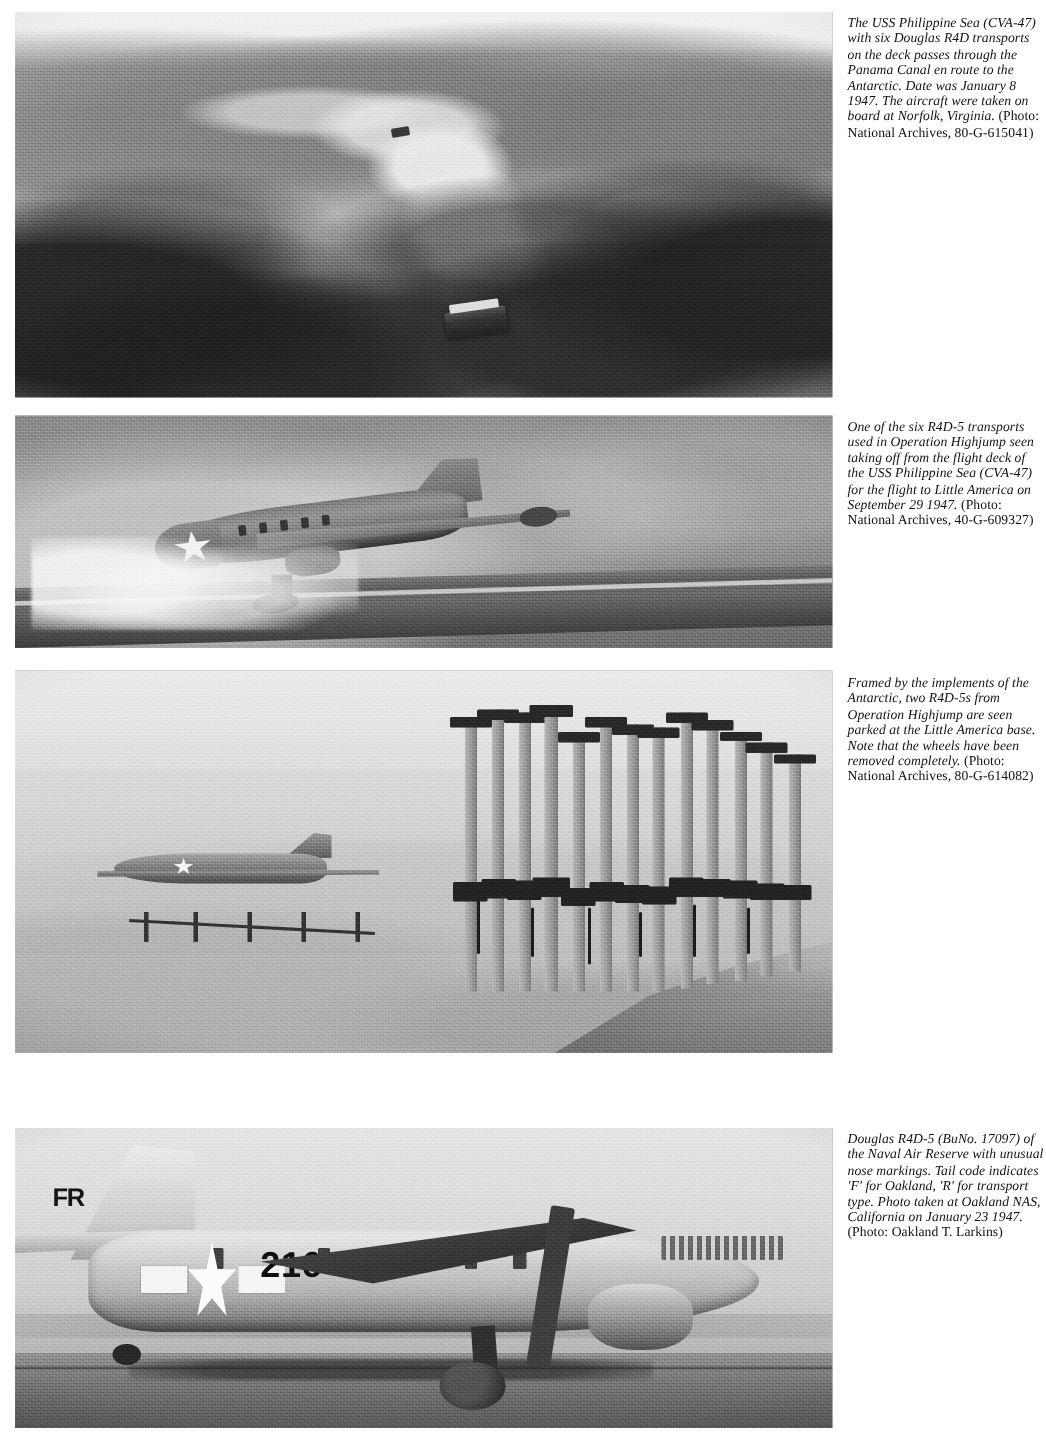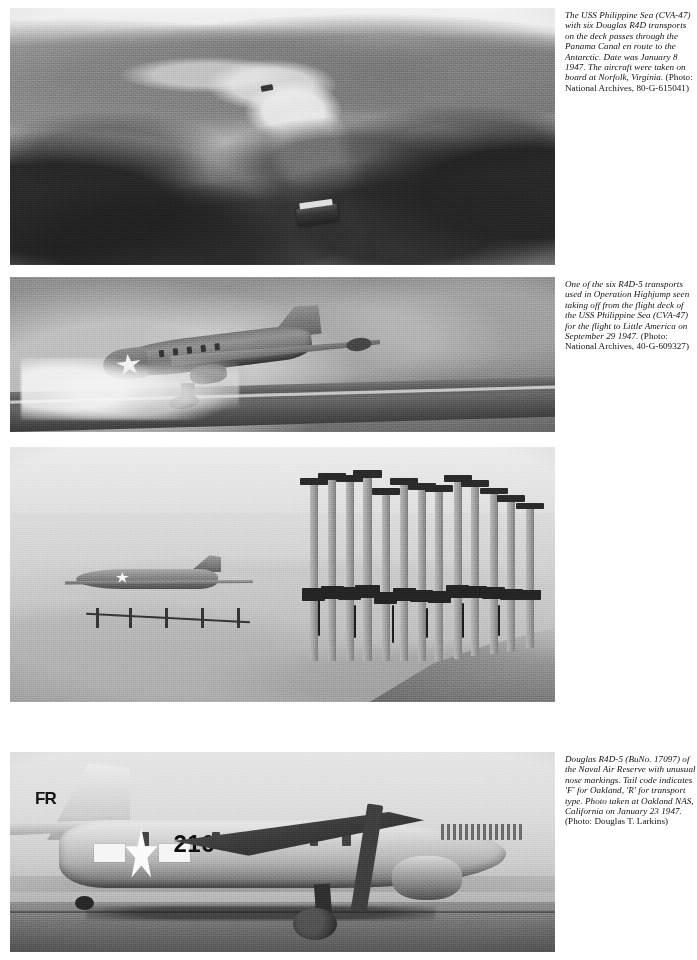--- a/index.html
+++ b/index.html
@@ -459,20 +459,24 @@
       <div class="skistrap" style="left:63.2%;top:62%;height:13%;"></div>
       <div class="skistrap" style="left:70.0%;top:62%;height:15%;"></div>
       <div class="skistrap" style="left:76.4%;top:63%;height:12%;"></div>
       <div class="skistrap" style="left:83.0%;top:61%;height:14%;"></div>
       <div class="skistrap" style="left:89.6%;top:62%;height:12%;"></div>
 
       <div class="grain"></div>
       <div class="vign"></div>
     </div>
   </div>
+  <div class="caption" id="cap3">
+    <span class="it">Framed by the implements of the Antarctic, two R4D-5s from Operation Highjump are seen parked at the Little America base. Note that the wheels have been removed completely.</span>
+    <span class="ro">(Photo: National Archives, 80-G-614082)</span>
+  </div>
 
   <div class="figure" id="fig4">
     <div class="photo">
       <div class="layer sky"></div>
       <div class="farbuild"></div>
       <div class="ground"></div>
       <div class="shadow4"></div>
 
       <div class="tailfin"></div>
       <div class="stab"></div>
@@ -500,16 +504,16 @@
       <div class="gear4"></div>
       <div class="wheel4"></div>
       <div class="tailwheel"></div>
 
       <div class="grain"></div>
       <div class="vign"></div>
     </div>
   </div>
   <div class="caption" id="cap4">
     <span class="it">Douglas R4D-5 (BuNo. 17097) of the Naval Air Reserve with unusual nose markings. Tail code indicates 'F' for Oakland, 'R' for transport type. Photo taken at Oakland NAS, California on January 23 1947.</span>
-    <span class="ro">(Photo: Douglas T. Larkins)</span>
+    <span class="ro">(Photo: Oakland T. Larkins)</span>
   </div>
 
 </div>
 
 </body></html>

